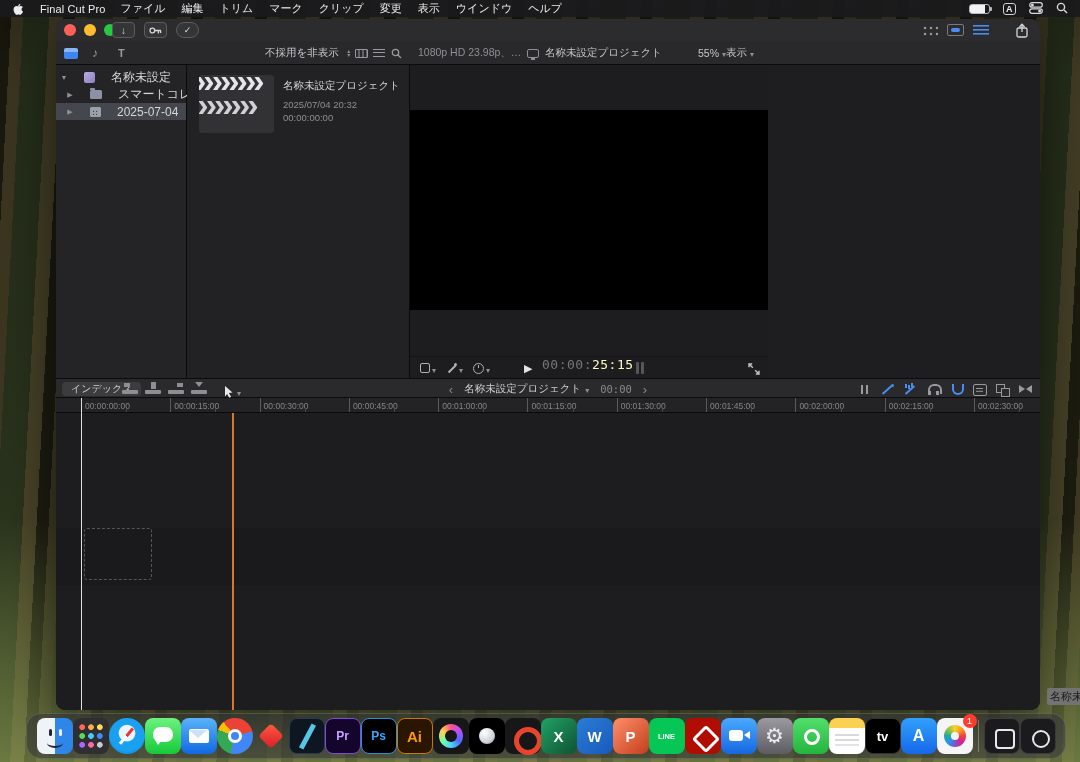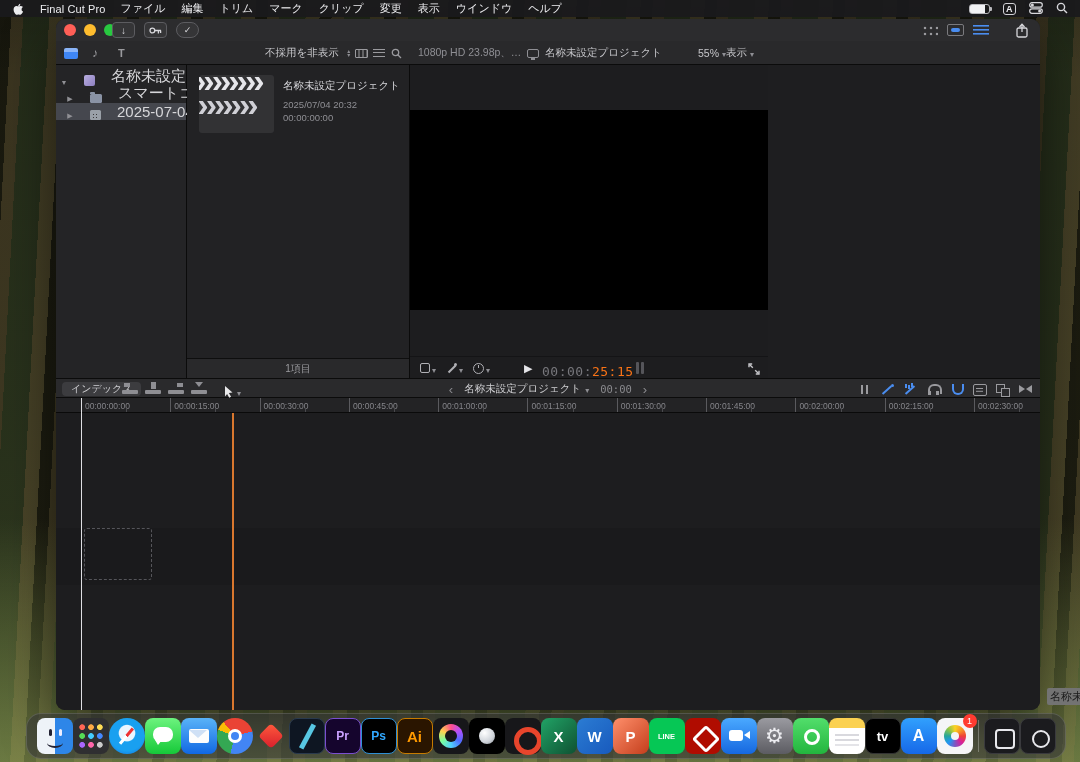--- a/index.html
+++ b/index.html
@@ -62,21 +62,21 @@
 .v-format{left:362px;color:#8f8f94}
 .v-proj{left:471px;color:#c6c6ca;gap:6px}
 .monitor-icon{width:12px;height:9px;border:1.3px solid #8f8f94;border-radius:2px;position:relative}
 .monitor-icon::after{content:"";position:absolute;left:3px;bottom:-3px;width:4px;height:2px;background:#8f8f94}
 .v-zoom{left:642px;color:#c6c6ca}
 .v-view{left:670px;color:#c6c6ca}
 .caret::before{content:"▾";font-size:8px;color:#8e8e93}
 
 
 .sidebar{position:absolute;left:0;top:46px;width:131px;height:313px;background:#242426;border-right:1px solid #0b0b0b;padding-top:4px}
-.sb-row{height:17px;display:flex;align-items:flex-end;gap:16px;padding-left:4px;font-size:15px;color:#d6d6d9;white-space:nowrap}
+.sb-row{height:17px;display:flex;align-items:center;gap:16px;padding-left:4px;font-size:12px;color:#d6d6d9;white-space:nowrap}
 .sb-row.indent{padding-left:10px}
 .sb-row.selected{background:#45474e}
 .disc{width:8px;text-align:center;color:#909095;font-size:7px;flex:0 0 auto}
 .disc-open::before{content:"▼"}
 .disc-closed::before{content:"▶"}
 .lib-icon{width:11px;height:11px;border-radius:2px;background:linear-gradient(135deg,#b9aee0,#8d7fc0);flex:0 0 auto}
 .folder-icon{width:12px;height:9px;background:#8a93a5;border-radius:1.5px;position:relative;flex:0 0 auto}
 .folder-icon::before{content:"";position:absolute;left:0;top:-2px;width:5px;height:2px;background:#8a93a5;border-radius:1px 1px 0 0}
 .cal-icon{width:11px;height:10px;background:#9aa0a8;border-radius:1.5px;position:relative;flex:0 0 auto}
 .cal-icon::before{content:"";position:absolute;left:2px;top:3px;right:2px;bottom:2px;background-image:radial-gradient(circle,#3a3a3c 0.8px,transparent 1px);background-size:3px 3px}
@@ -99,23 +99,23 @@
 .vc-tools{position:absolute;left:10px;top:0;height:22px;display:flex;align-items:center;gap:4px}
 .vc-group{display:flex;align-items:center;gap:2px;margin-right:6px}
 .sq-icon{width:10px;height:10px;border:1.4px solid #b0b0b5;border-radius:2px}
 .wand-icon{width:11px;height:11px;position:relative}
 .wand-icon::before{content:"";position:absolute;left:1px;top:5px;width:10px;height:1.8px;background:#b0b0b5;transform:rotate(-45deg)}
 .wand-icon::after{content:"";position:absolute;right:0;top:0;width:3px;height:3px;background:#b0b0b5;border-radius:50%}
 .clock-icon{width:11px;height:11px;border:1.4px solid #b0b0b5;border-radius:50%;position:relative}
 .clock-icon::before{content:"";position:absolute;left:3.6px;top:1.5px;width:1.4px;height:3.4px;background:#b0b0b5}
 .vc-play{position:absolute;left:114px;top:0;height:22px;display:flex;align-items:center;color:#e4e4e8;font-size:11px}
 .vc-play::before{content:"▶"}
-.vc-tc{position:absolute;left:132px;top:0;height:22px;display:flex;align-items:flex-end;font-family:"DejaVu Sans Mono","Liberation Mono",monospace;font-size:13px;letter-spacing:.5px}
+.vc-tc{position:absolute;left:132px;top:0;height:22px;display:flex;align-items:flex-start;font-family:"DejaVu Sans Mono","Liberation Mono",monospace;font-size:13px;letter-spacing:.5px}
 .tc-dim{color:#77777c}
-.tc-bright{color:#f97316}
+.tc-bright{color:#fef9c3}
 .vc-meters{position:absolute;left:226px;top:5px;display:flex;gap:2px}
 .vc-meters span{width:3px;height:12px;background:#55555a;border-radius:1px}
 .vc-fs{position:absolute;right:8px;top:4px}
 .empty-viewer-msg{position:absolute;left:0;right:0;top:139px;text-align:center;font-size:14.5px;color:#87878c}
 
 
 .rightpanel{position:absolute;left:712px;top:46px;width:272px;height:313px;background:#29292b;border-left:1px solid #0b0b0b}
 
 
 .tl-toolbar{position:absolute;left:0;right:0;top:359px;height:20px;background:#2a2a2c;border-top:1px solid #0b0b0b;border-bottom:1px solid #0b0b0b}
@@ -378,23 +378,20 @@
     </div>
   </div>
 
   <div class="browser">
     <div class="clip-thumb"></div>
     <div class="clip-meta">
       <div class="clip-title">名称未設定プロジェクト</div>
       <div class="clip-date">2025/07/04 20:32</div>
       <div class="clip-dur">00:00:00:00</div>
     </div>
-    <div class="browser-footer">
-      <span>1項目</span>
-    </div>
   </div>
 
   <div class="viewer">
     <div class="video-canvas"></div>
     <div class="viewer-controls">
       <div class="vc-tools">
         <span class="vc-group">
             <span class="sq-icon"></span>
             <span class="caret"></span>
           </span>

